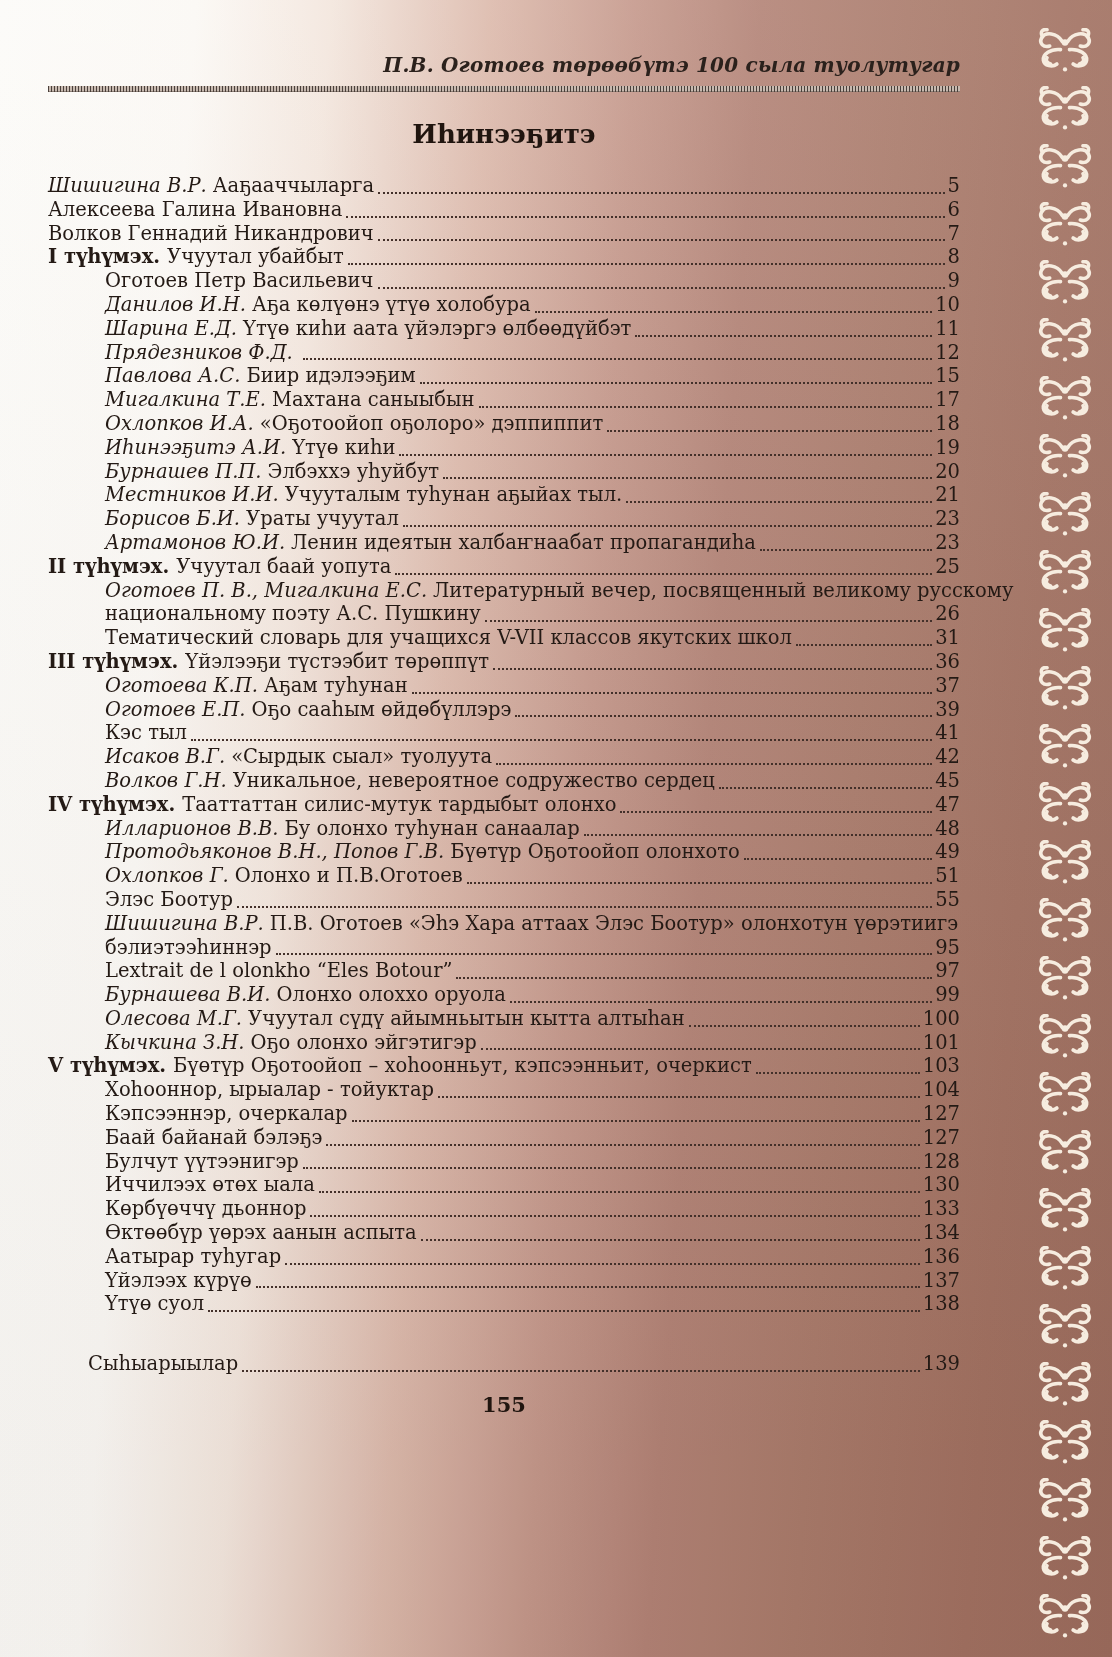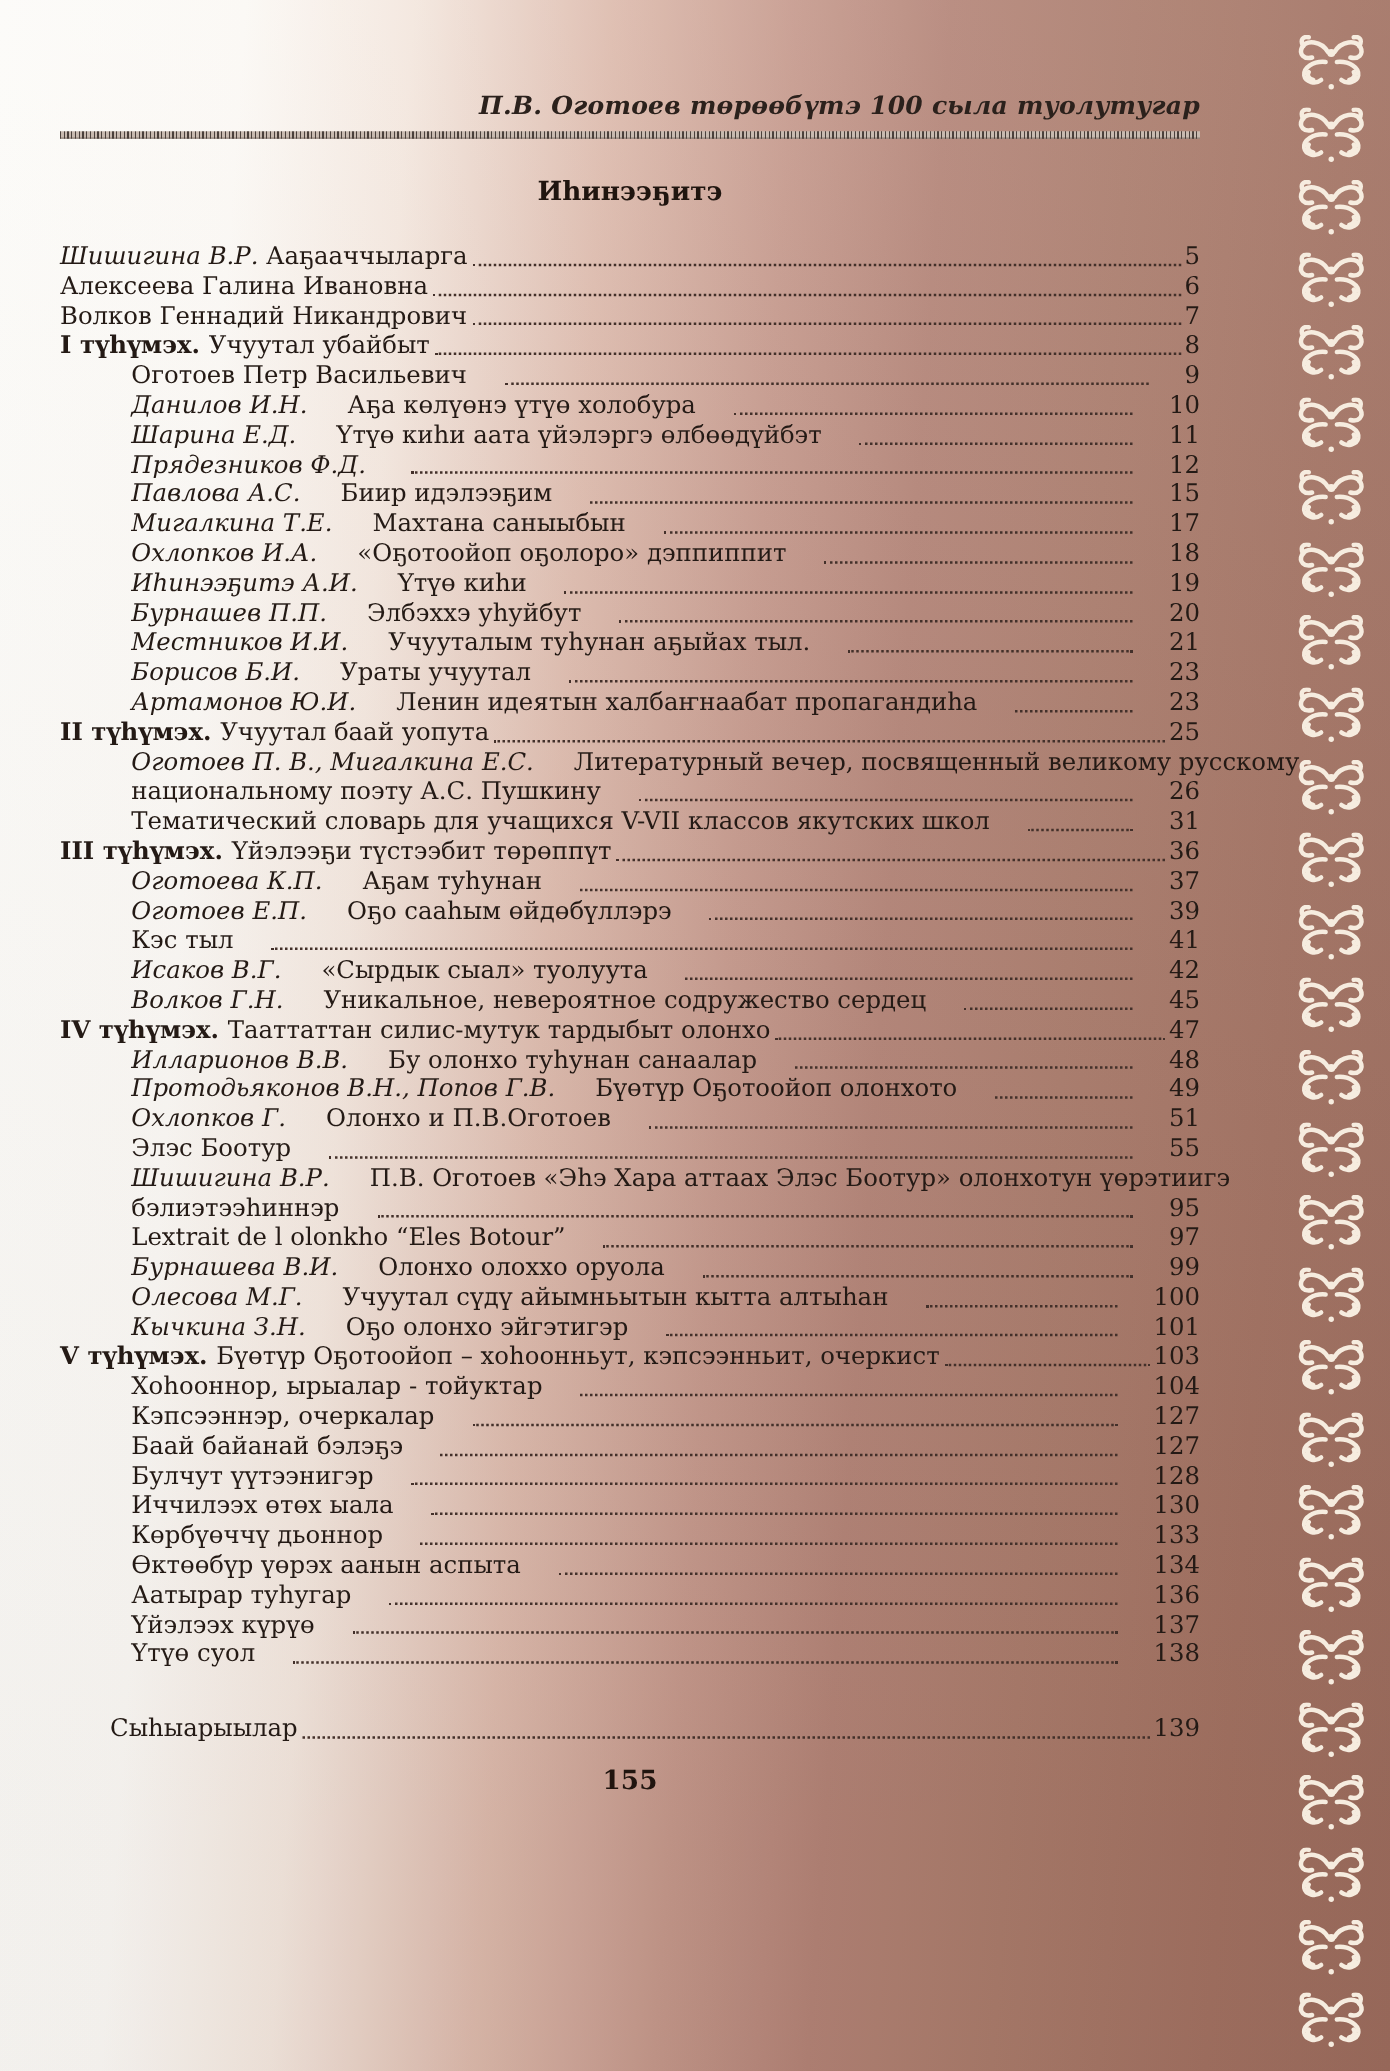--- a/index.html
+++ b/index.html
@@ -11,38 +11,38 @@
       linear-gradient(rgba(255,255,255,0.10),rgba(0,0,0,0.03) 85%),
       linear-gradient(94deg,#fcfbf8 0%,#fbf8f4 16%,#f3e6dd 27%,#dcb9ab 40%,#c4978a 52%,#b3episode 0%,#b28275 62%,#a97a6a 74%,#a17060 88%,#9b6b5c 100%);
     background:
       linear-gradient(rgba(255,255,255,0.10),rgba(0,0,0,0.035) 88%),
       linear-gradient(94deg,#fcfbf8 0%,#fbf8f4 16%,#f3e6dd 27%,#dcb9ab 40%,#c4978a 52%,#b28275 62%,#a97a6a 74%,#a17060 88%,#9b6b5c 100%);
   }
   .content{
     position:absolute;left:48px;top:0;width:912px;
   }
   .running-head{
-    padding-top:72px;text-align:right;
+    padding-top:53px;text-align:right;
     font-weight:bold;font-style:italic;font-size:20px;line-height:24px;
     color:#2b211c;letter-spacing:0.2px;white-space:nowrap;
   }
   .rule{
     margin-top:9px;height:5px;
     background:repeating-linear-gradient(90deg,#4a403b 0 1px,#c8bab0 1px 3px);
     border-bottom:1px solid rgba(70,58,52,.45);
   }
   .page-title{
     margin-top:28px;text-align:center;
-    font-weight:bold;font-size:21px;line-height:28px;color:#20150f;
+    font-weight:bold;font-size:26px;line-height:28px;color:#20150f;
   }
   .toc{
     margin-top:26px;font-size:19.5px;line-height:23.8px;
   }
   .row{display:flex;white-space:nowrap;align-items:stretch;}
-  .row.ind{padding-left:57px;gap:26px;}
+  .row.ind{padding-left:57px;}
   .row.gap1{}
   .row.gap2{margin-top:36px;margin-left:40px;}
   .pfx{font-weight:bold;margin-right:7px;}
   .auth{font-style:italic;margin-right:6px;}
   .txt{}
   .leader{
     flex:1;min-width:14px;margin:0 3px 0 4px;
     border-bottom:2px dotted #43302a;
     transform:translateY(-4px);
   }

